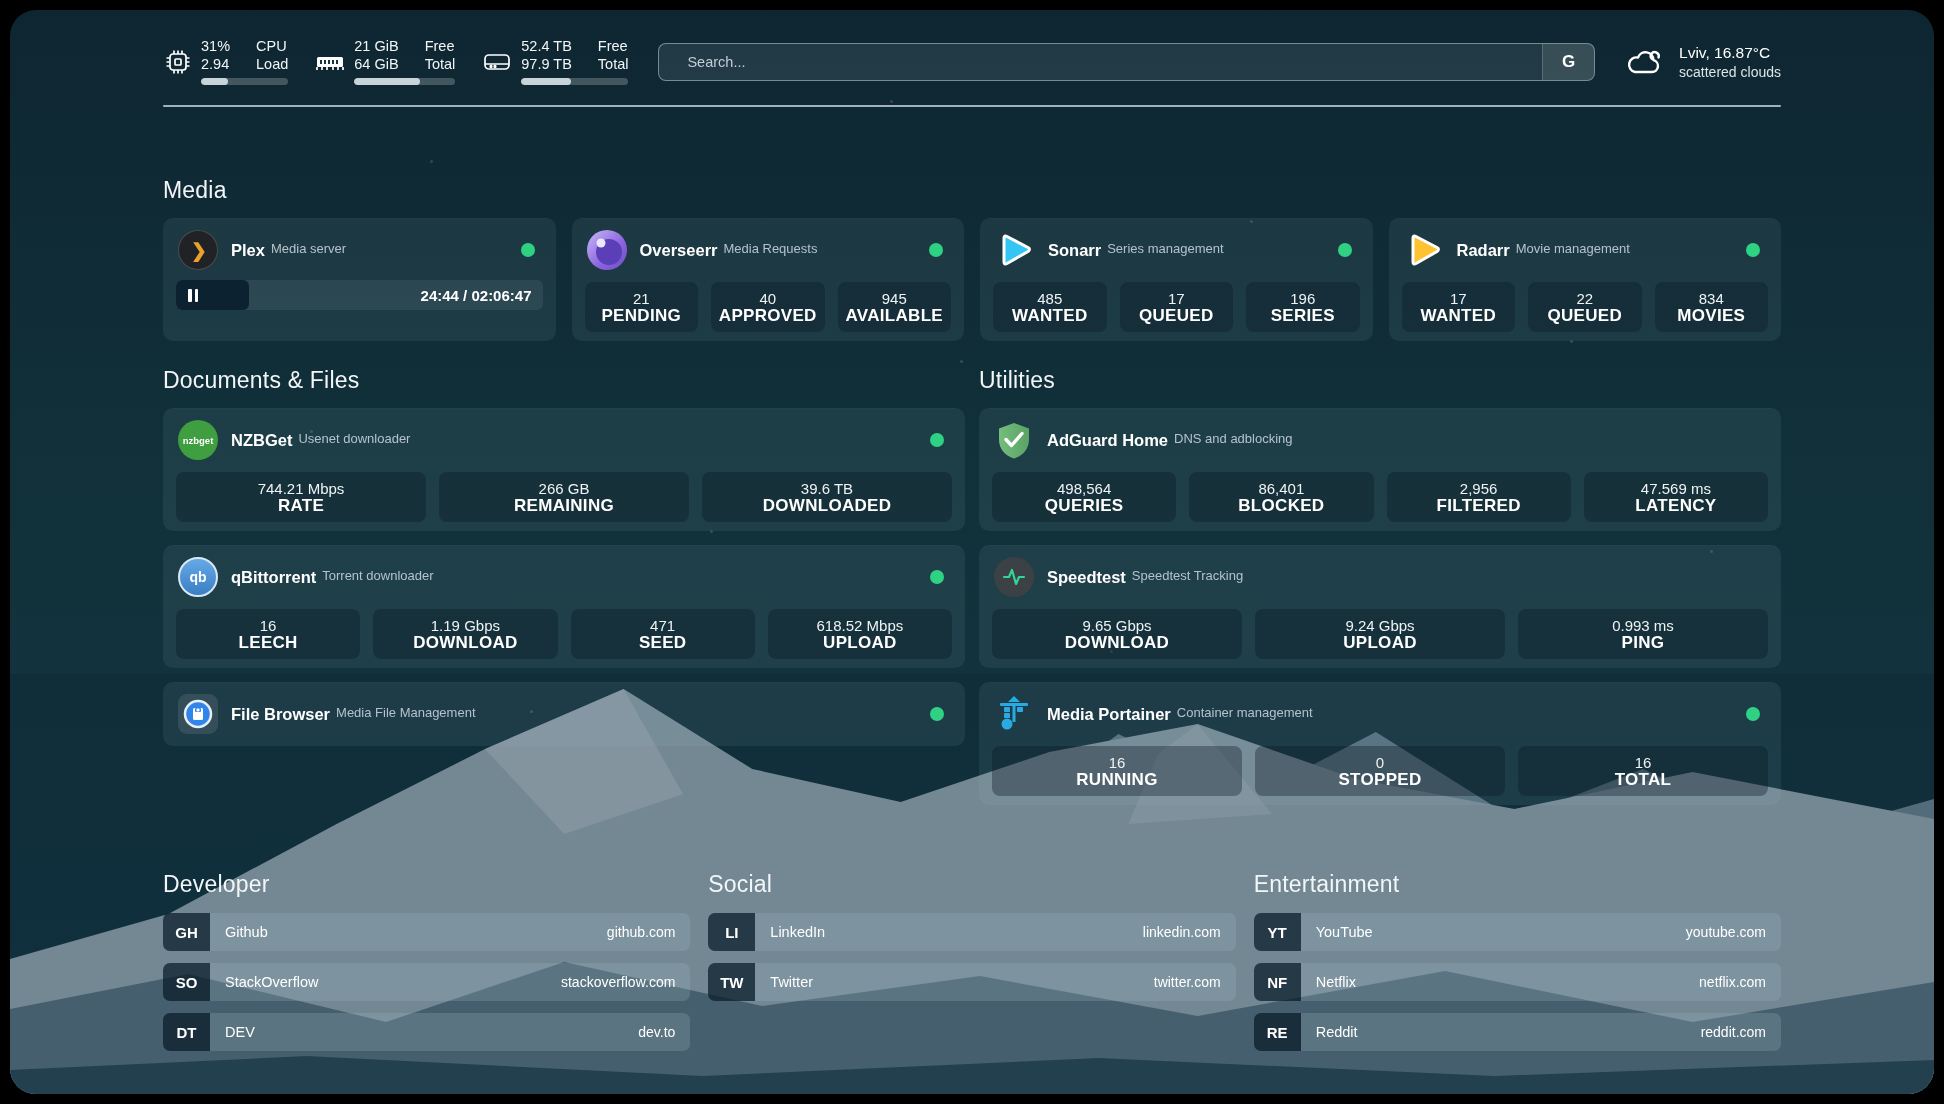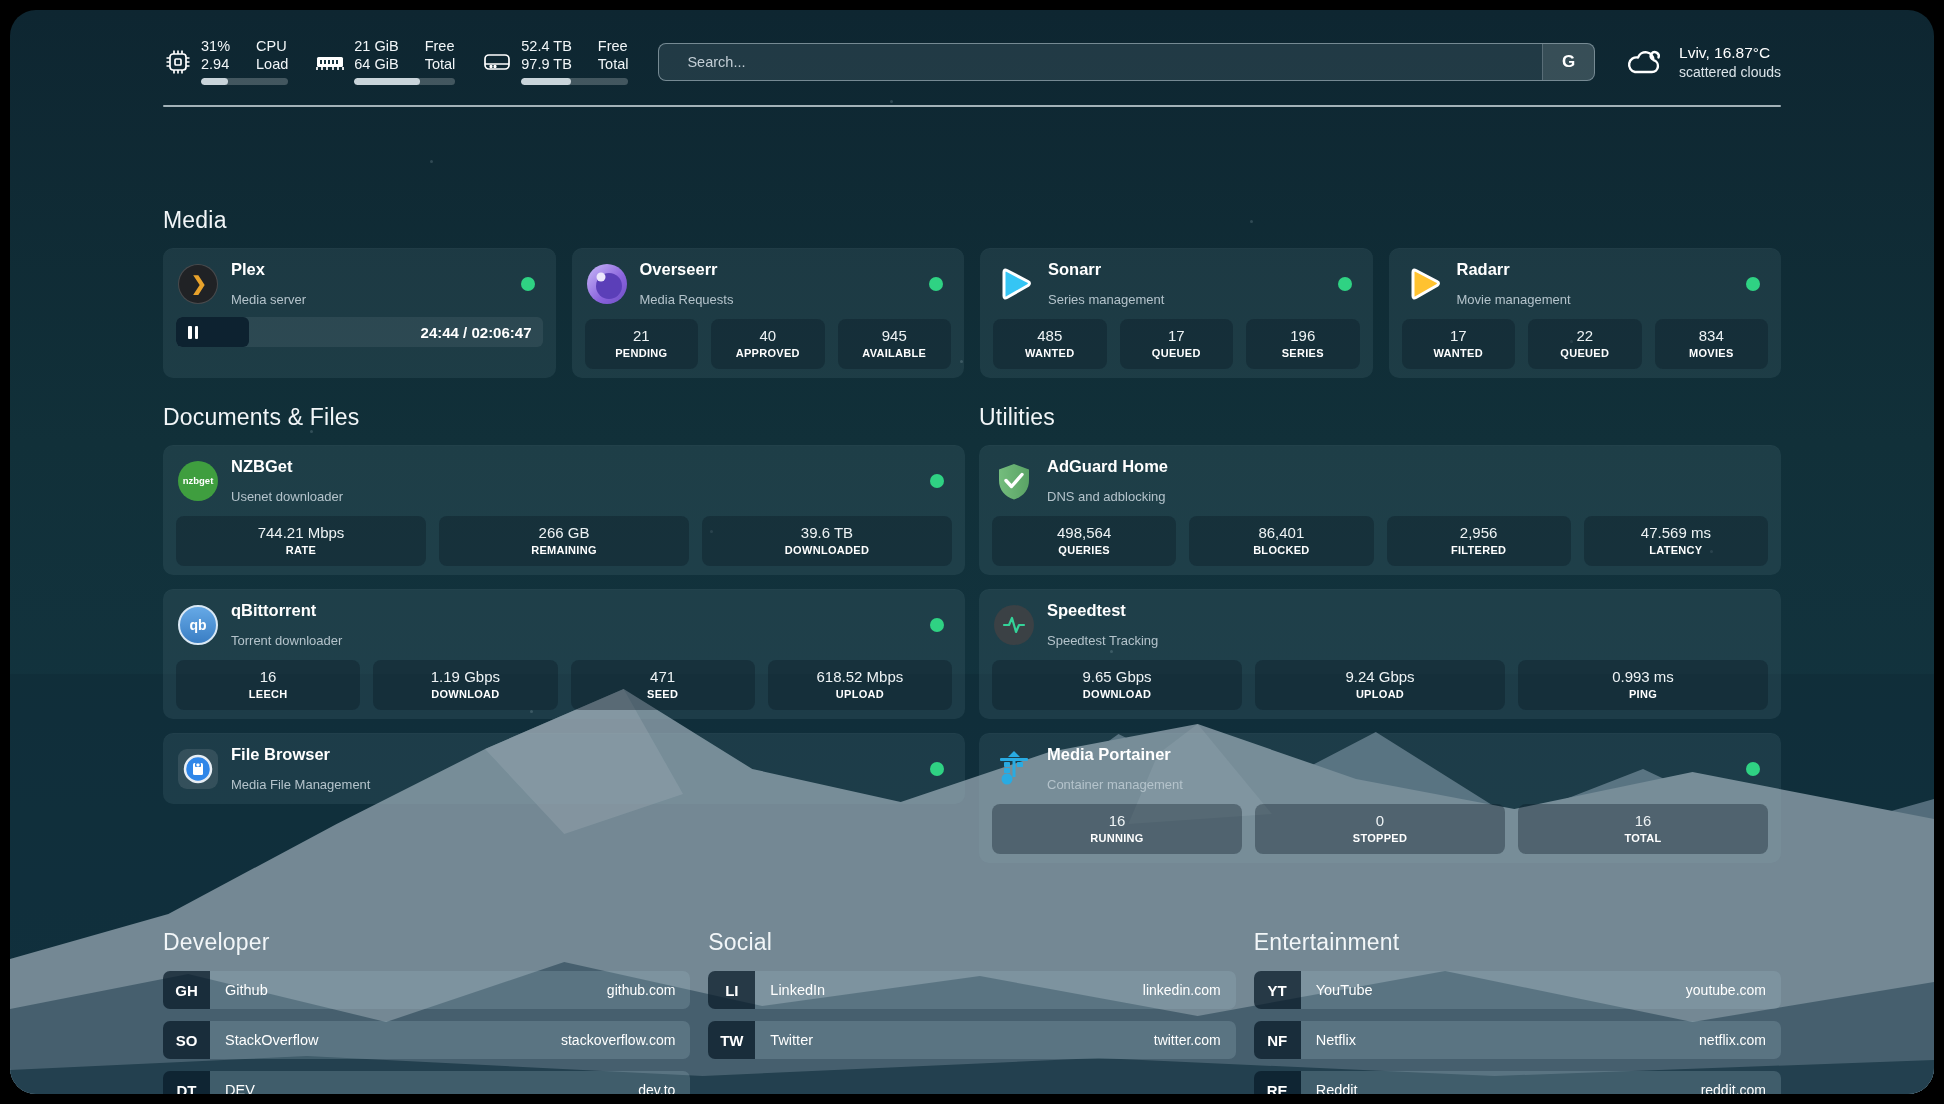--- a/index.html
+++ b/index.html
@@ -43,39 +43,39 @@
   }
   .weather { display:flex; align-items:center; gap:14px; margin-left:30px; }
   .weather-text { display:flex; flex-direction:column; gap:2px; }
   .weather-line1 { color:#fff; font-size:15.5px; }
   .weather-line2 { color:#dbe4e9; font-size:14px; }
 
   .divider { height:2px; background:rgba(214,224,229,0.75); border-radius:2px; margin-top:20px; }
 
   
   h2.section-title { color:#f2f6f8; font-size:23px; font-weight:500; letter-spacing:.2px; }
-  .media-section { margin-top:100px; }
+  .media-section { margin-top:70px; }
   .grid4 { display:grid; grid-template-columns:repeat(4,1fr); gap:16px; margin-top:14px; }
   .grid2 { display:grid; grid-template-columns:1fr 1fr; gap:14px; margin-top:26px; }
   .col-cards { display:flex; flex-direction:column; gap:14px; margin-top:14px; }
 
   .card {
     background:rgba(143,182,200,0.10); border-radius:10px; padding:9px 13px;
     box-shadow:0 1px 0 rgba(255,255,255,0.02) inset;
   }
   .card-head { display:flex; align-items:center; gap:13px; padding:3px 2px; }
-  .app-meta { display:flex; flex-direction:column; gap:13px; }
+  .app-meta { display:flex; flex-direction:row; gap:6px; }
   .app-name { color:#fff; font-size:16.5px; font-weight:600; }
   .app-desc { color:#b4c3cb; font-size:13px; }
   .dot { width:14px; height:14px; border-radius:50%; background:#2fd283; margin-left:auto; margin-right:6px; flex:none; }
 
   .stats { display:grid; grid-auto-flow:column; grid-auto-columns:1fr; gap:13px; margin-top:9px; }
   .stat { background:rgba(8,24,34,0.35); border-radius:8px; text-align:center; padding:7px 4px 8px; }
   .stat-value { color:#eef3f5; font-size:15px; line-height:19px; }
-  .stat-label { color:#fff; font-size:11px; font-weight:700; letter-spacing:.3px; line-height:16px; }
+  .stat-label { color:#fff; font-size:17px; font-weight:700; letter-spacing:.3px; line-height:16px; }
 
   .app-icon { width:40px; height:40px; flex:none; display:flex; align-items:center; justify-content:center; }
   .icon-circle { width:40px; height:40px; border-radius:50%; display:flex; align-items:center; justify-content:center; }
   .plex-circle { background:#202225; border:1px solid rgba(255,255,255,0.18); }
   .plex-chevron { color:#e8a22b; font-size:19px; font-weight:700; transform:translateX(1px); }
   .nzbget-circle { background:#3f9e3f; }
   .nzbget-text { color:#fff; font-size:9.5px; font-weight:700; }
   .qb-circle { background:linear-gradient(180deg,#66a9e6,#3a7ec4); border:2px solid #d9e8f5; }
   .qb-text { color:#fff; font-size:14px; font-weight:700; }
   .fb-squircle { width:40px; height:40px; border-radius:9px; background:rgba(255,255,255,0.10); display:flex; align-items:center; justify-content:center; }

